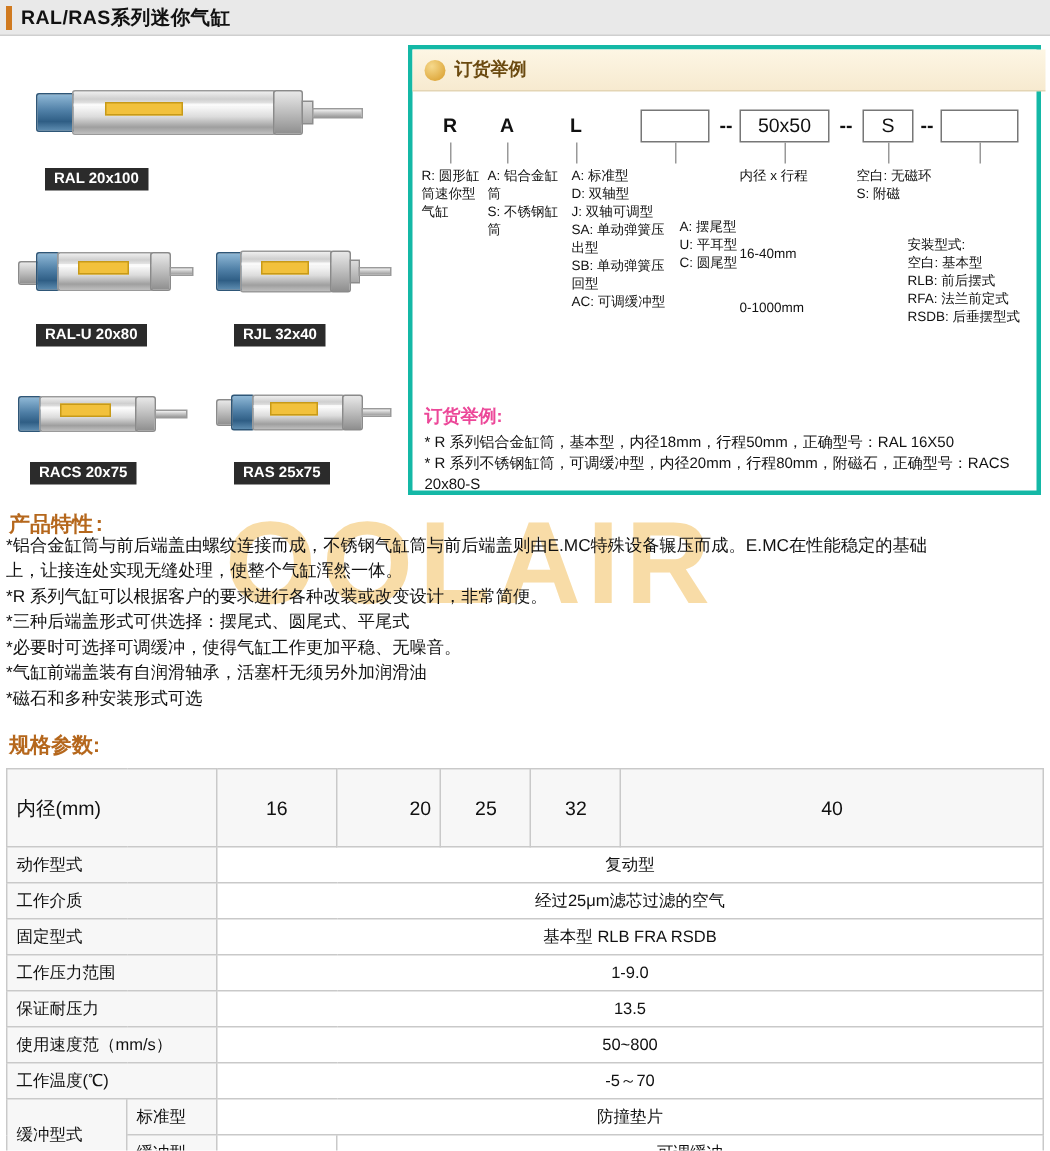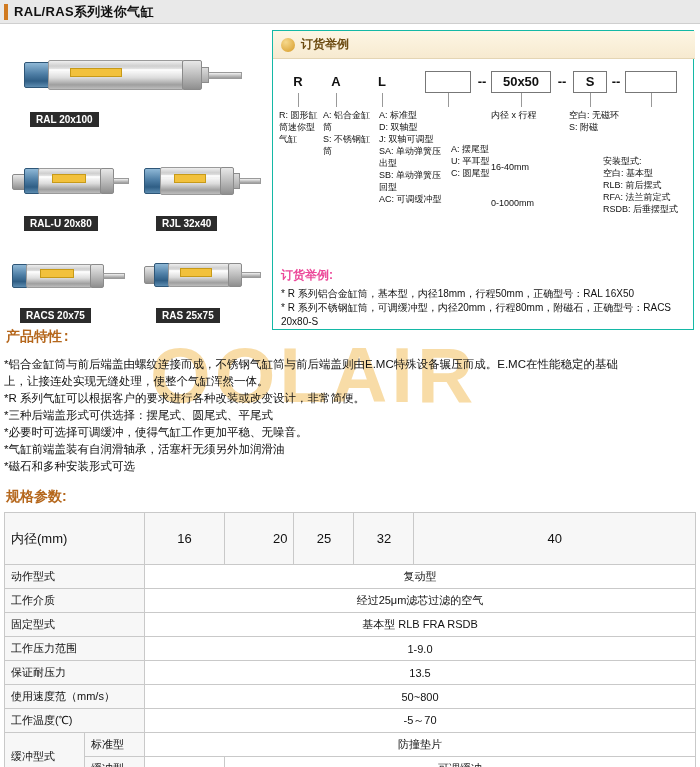--- a/index.html
+++ b/index.html
@@ -69,42 +69,42 @@
     background:linear-gradient(to bottom,#dcdcdc,#a8a8a8);
     border:1px solid #8c8c8c;
   }
   .label-yellow {
     position:absolute; background:#f2c13c; border:1px solid #c79a18; height:9px;
   }
 
   
   .order-box {
     position:absolute; left:272px; top:30px; width:422px; height:300px;
-    border:1px solid #14b8a6; background:#fff;
+    border:3px solid #14b8a6; background:#fff;
   }
   .order-head {
     position:absolute; left:0; top:0; width:422px; height:28px;
     background:linear-gradient(to bottom,#fdf6e4,#f7ead0);
     border-bottom:1px solid #e4d5b4;
     display:flex; align-items:center;
   }
   .order-head .dot {
     width:14px; height:14px; border-radius:50%;
     background:radial-gradient(circle at 35% 30%, #f6d98c, #d79a26);
     margin-left:8px; margin-right:6px;
   }
   .order-head .h {
     font-size:12px; font-weight:bold; color:#6b4a10;
   }
   .code-row {
     position:absolute; left:0; top:40px; width:422px; height:26px;
   }
   .code-cell {
     position:absolute; top:0; height:22px; line-height:20px; text-align:center;
-    font-size:13px; font-weight:bold; border:1px solid #777; background:#fff;
+    font-size:13px; font-weight:normal; border:1px solid #777; background:#fff;
   }
   .code-plain {
     position:absolute; top:0; height:22px; line-height:22px; text-align:center;
     font-size:13px; font-weight:bold;
   }
   .vline { position:absolute; width:1px; background:#999; }
 
   .note { position:absolute; font-size:9px; line-height:12px; color:#111; }
 
   .order-ex {
@@ -267,21 +267,21 @@
 RFA: 法兰前定式
 RSDB: 后垂摆型式</div>
 
     <div class="order-ex">
       <div class="t2">订货举例:</div>
       <div class="li">* R 系列铝合金缸筒，基本型，内径18mm，行程50mm，正确型号：RAL 16X50</div>
       <div class="li">* R 系列不锈钢缸筒，可调缓冲型，内径20mm，行程80mm，附磁石，正确型号：RACS 20x80-S</div>
     </div>
   </div>
 
-  <div class="sec-title" style="left:6px; top:328px;font-family:Liberation Mono, monospace;">产品特性:</div>
+  <div class="sec-title" style="left:6px; top:341px;font-family:Liberation Mono, monospace;">产品特性:</div>
   <div class="feat">
     <div>*铝合金缸筒与前后端盖由螺纹连接而成，不锈钢气缸筒与前后端盖则由E.MC特殊设备辗压而成。E.MC在性能稳定的基础</div>
     <div>上，让接连处实现无缝处理，使整个气缸浑然一体。</div>
     <div>*R 系列气缸可以根据客户的要求进行各种改装或改变设计，非常简便。</div>
     <div>*三种后端盖形式可供选择：摆尾式、圆尾式、平尾式</div>
     <div>*必要时可选择可调缓冲，使得气缸工作更加平稳、无噪音。</div>
     <div>*气缸前端盖装有自润滑轴承，活塞杆无须另外加润滑油</div>
     <div>*磁石和多种安装形式可选</div>
   </div>
 

